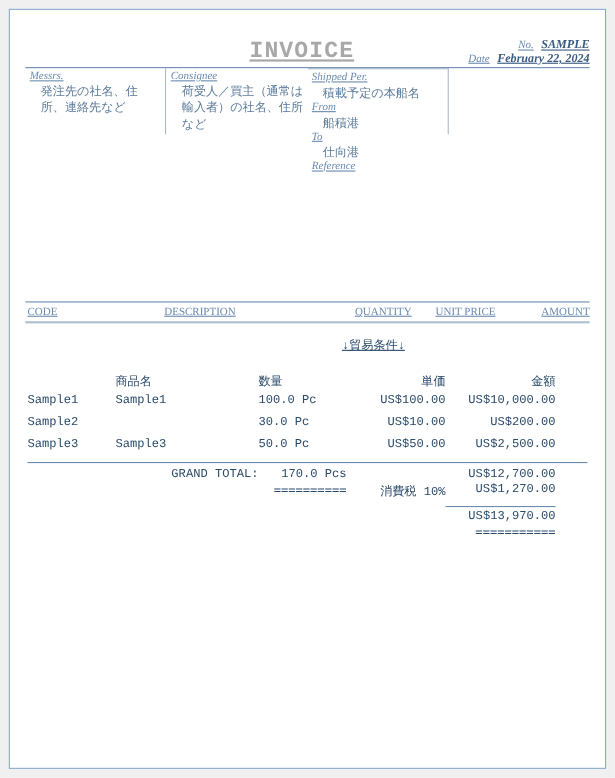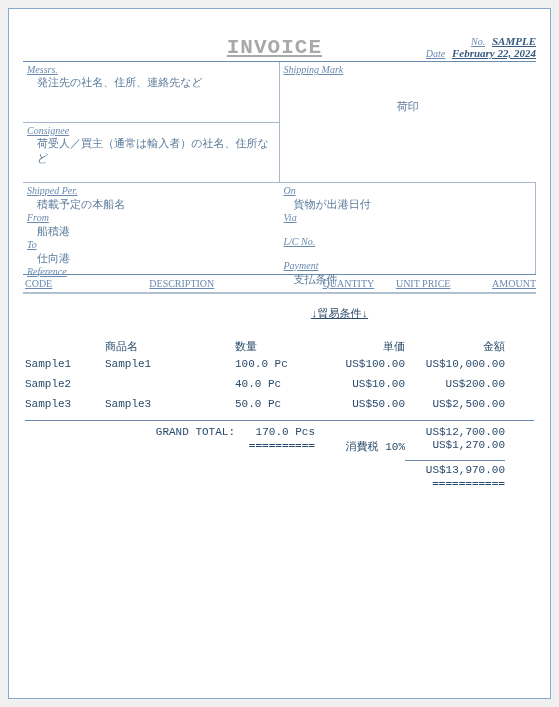--- a/index.html
+++ b/index.html
@@ -49,21 +49,21 @@
     margin-right: 4px;
   }
   .meta .val {
     font-style: italic;
     font-weight: bold;
     color: #3a5b80;
     text-decoration: underline;
   }
   .infogrid {
     display: grid;
-    grid-template-columns: 1fr 1fr;
+    grid-template-columns: 1fr 1fr 1fr 1fr;
     grid-template-rows: 60px 60px 92px;
     border-bottom: 1.5px solid #6a8ab0;
   }
   .cell {
     border-right: 1px solid #a8b8cc;
     border-top: 1px solid #a8b8cc;
     padding: 2px 4px;
     position: relative;
   }
   .infogrid .cell:first-child,
@@ -150,47 +150,33 @@
         <span class="val">February 22, 2024</span>
       </div>
     </div>
   </div>
 
   <div class="infogrid">
     <div class="cell">
       <span class="flabel">Messrs.</span>
       <div class="fval">発注先の社名、住所、連絡先など</div>
     </div>
-    <div class="cell shipmark">
-      <span class="flabel">Shipping Mark</span>
-      <div class="center">荷印</div>
-    </div>
     <div class="cell">
       <span class="flabel">Consignee</span>
       <div class="fval">荷受人／買主（通常は輸入者）の社名、住所など</div>
     </div>
     <div class="cell multi">
       <span class="flabel">Shipped Per.</span>
       <div class="fval sub">積載予定の本船名</div>
       <span class="flabel">From</span>
       <div class="fval sub">船積港</div>
       <span class="flabel">To</span>
       <div class="fval sub">仕向港</div>
       <span class="flabel">Reference</span>
     </div>
-    <div class="cell multi">
-      <span class="flabel">On</span>
-      <div class="fval sub">貨物が出港日付</div>
-      <span class="flabel">Via</span>
-      <div class="sub">&nbsp;</div>
-      <span class="flabel">L/C No.</span>
-      <div class="sub">&nbsp;</div>
-      <span class="flabel">Payment</span>
-      <div class="fval sub">支払条件</div>
-    </div>
   </div>
 
   <div class="colhead">
     <div class="c-code">CODE</div>
     <div class="c-desc">DESCRIPTION</div>
     <div class="c-qty">QUANTITY</div>
     <div class="c-unit">UNIT PRICE</div>
     <div class="c-amt">AMOUNT</div>
   </div>
 
@@ -208,21 +194,21 @@
     <div class="line">
       <div class="col1">Sample1</div>
       <div class="col2">Sample1</div>
       <div class="col3">100.0 Pc</div>
       <div class="col4">US$100.00</div>
       <div class="col5">US$10,000.00</div>
     </div>
     <div class="line" style="margin-top:8px;">
       <div class="col1">Sample2</div>
       <div class="col2"></div>
-      <div class="col3">40.0 Pc</div>
+      <div class="col3">30.0 Pc</div>
       <div class="col4">US$10.00</div>
       <div class="col5">US$200.00</div>
     </div>
     <div class="line" style="margin-top:8px;">
       <div class="col1">Sample3</div>
       <div class="col2">Sample3</div>
       <div class="col3">50.0 Pc</div>
       <div class="col4">US$50.00</div>
       <div class="col5">US$2,500.00</div>
     </div>

